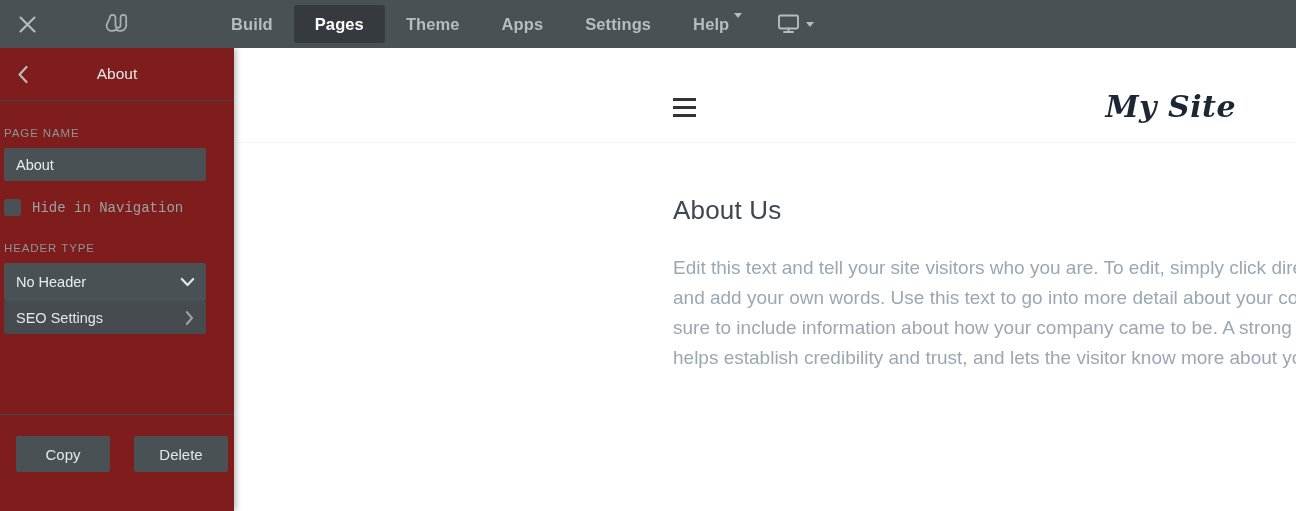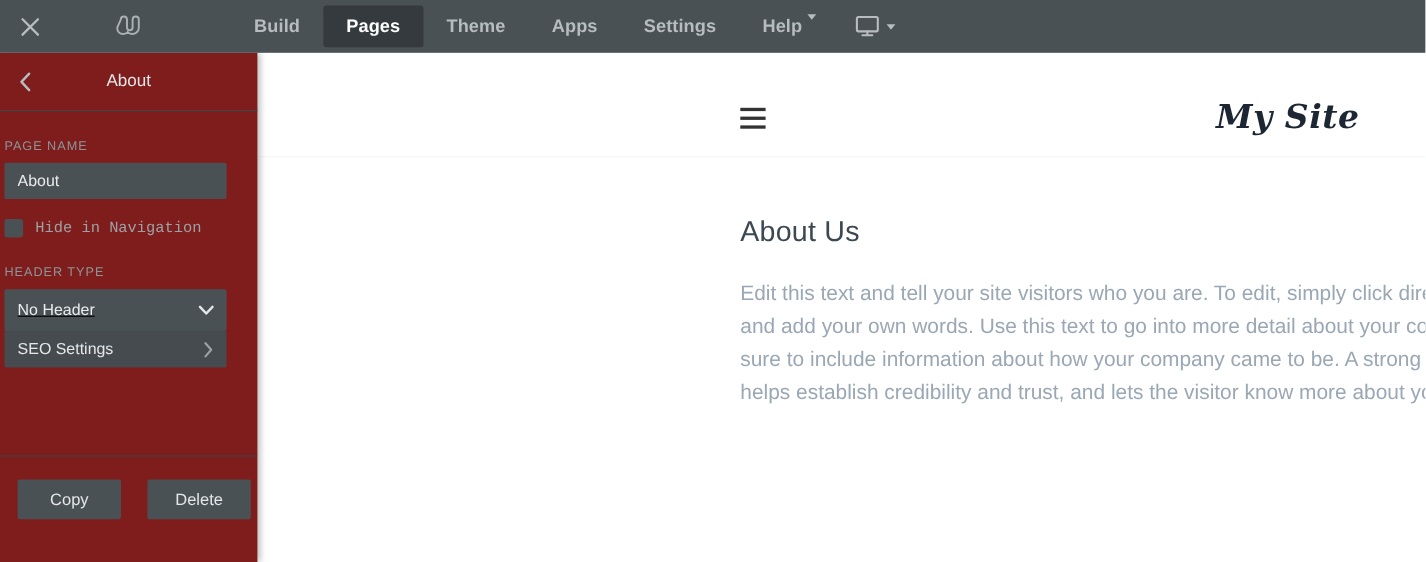--- a/index.html
+++ b/index.html
@@ -178,21 +178,20 @@
   .sb-select {
     position: relative;
     width: 202px;
     height: 38px;
     background: #4a5155;
     border-radius: 2px;
     display: flex;
     align-items: center;
     padding: 0 12px;
     cursor: pointer;
-    text-decoration: underline;
   }
   .sb-select-text {
     color: #e9ecec;
     font-size: 14.5px;
   }
   .sb-select .chev {
     position: absolute;
     right: 11px;
     top: 50%;
     transform: translateY(-50%);

